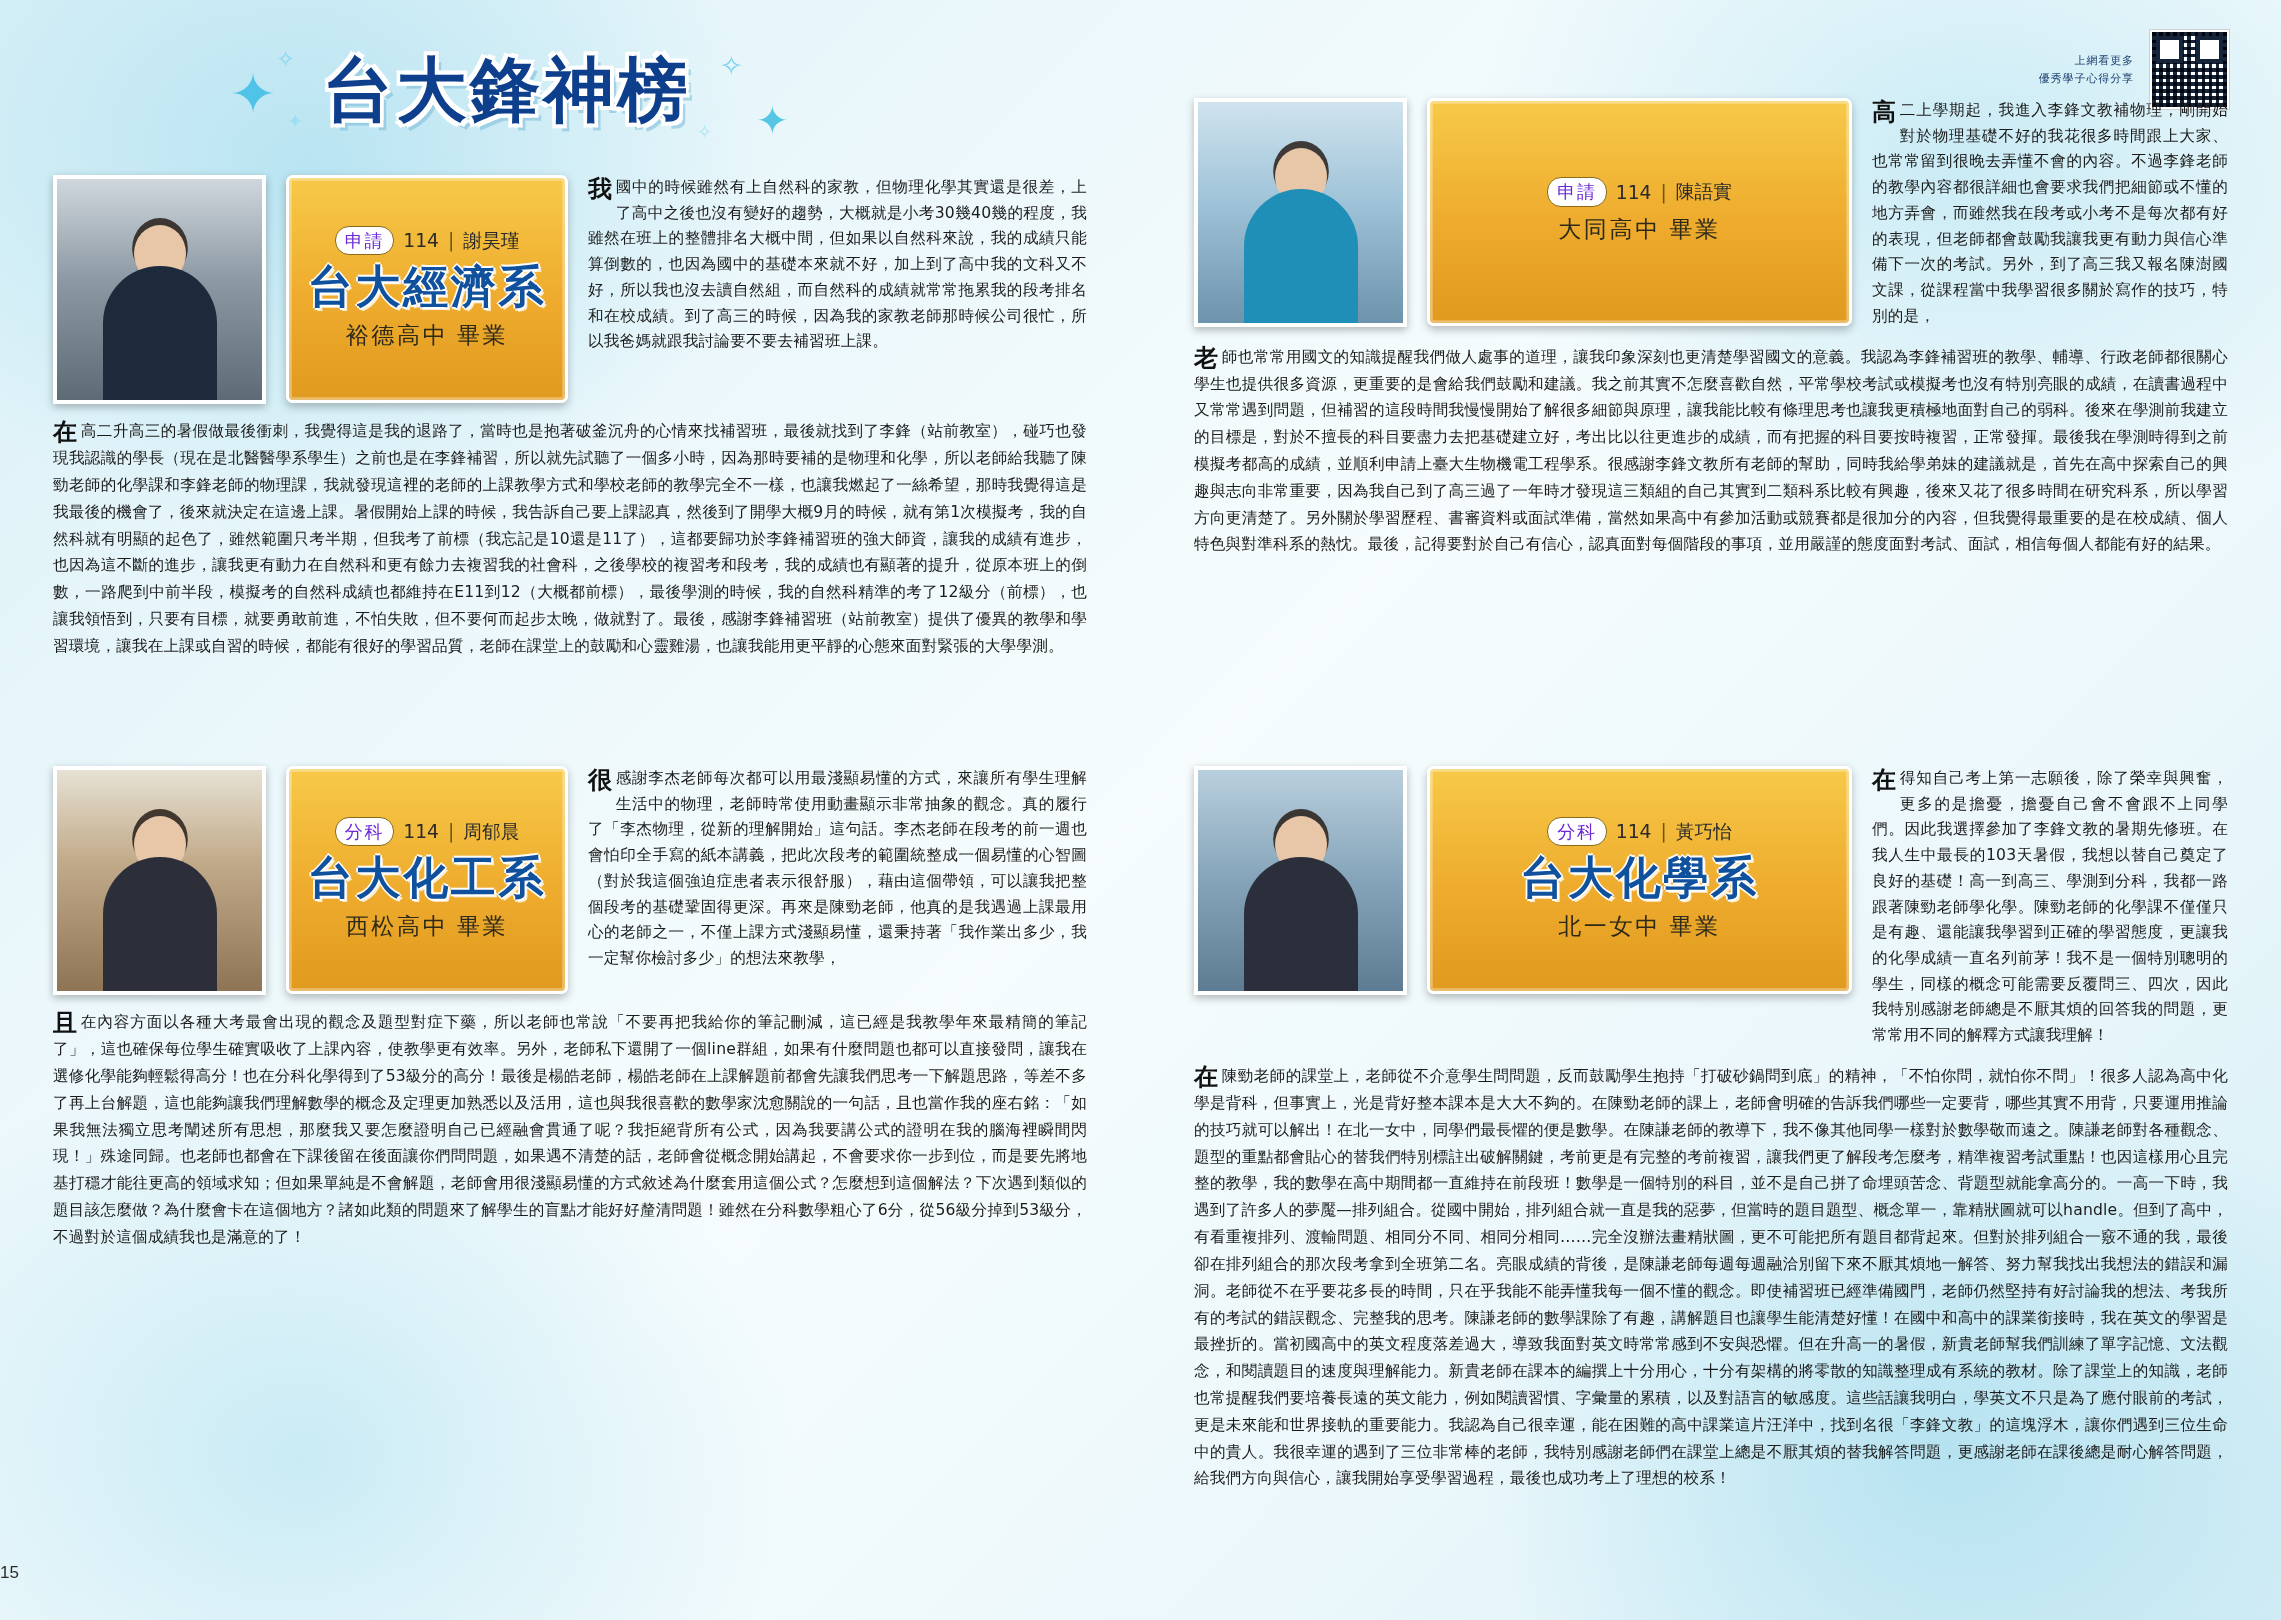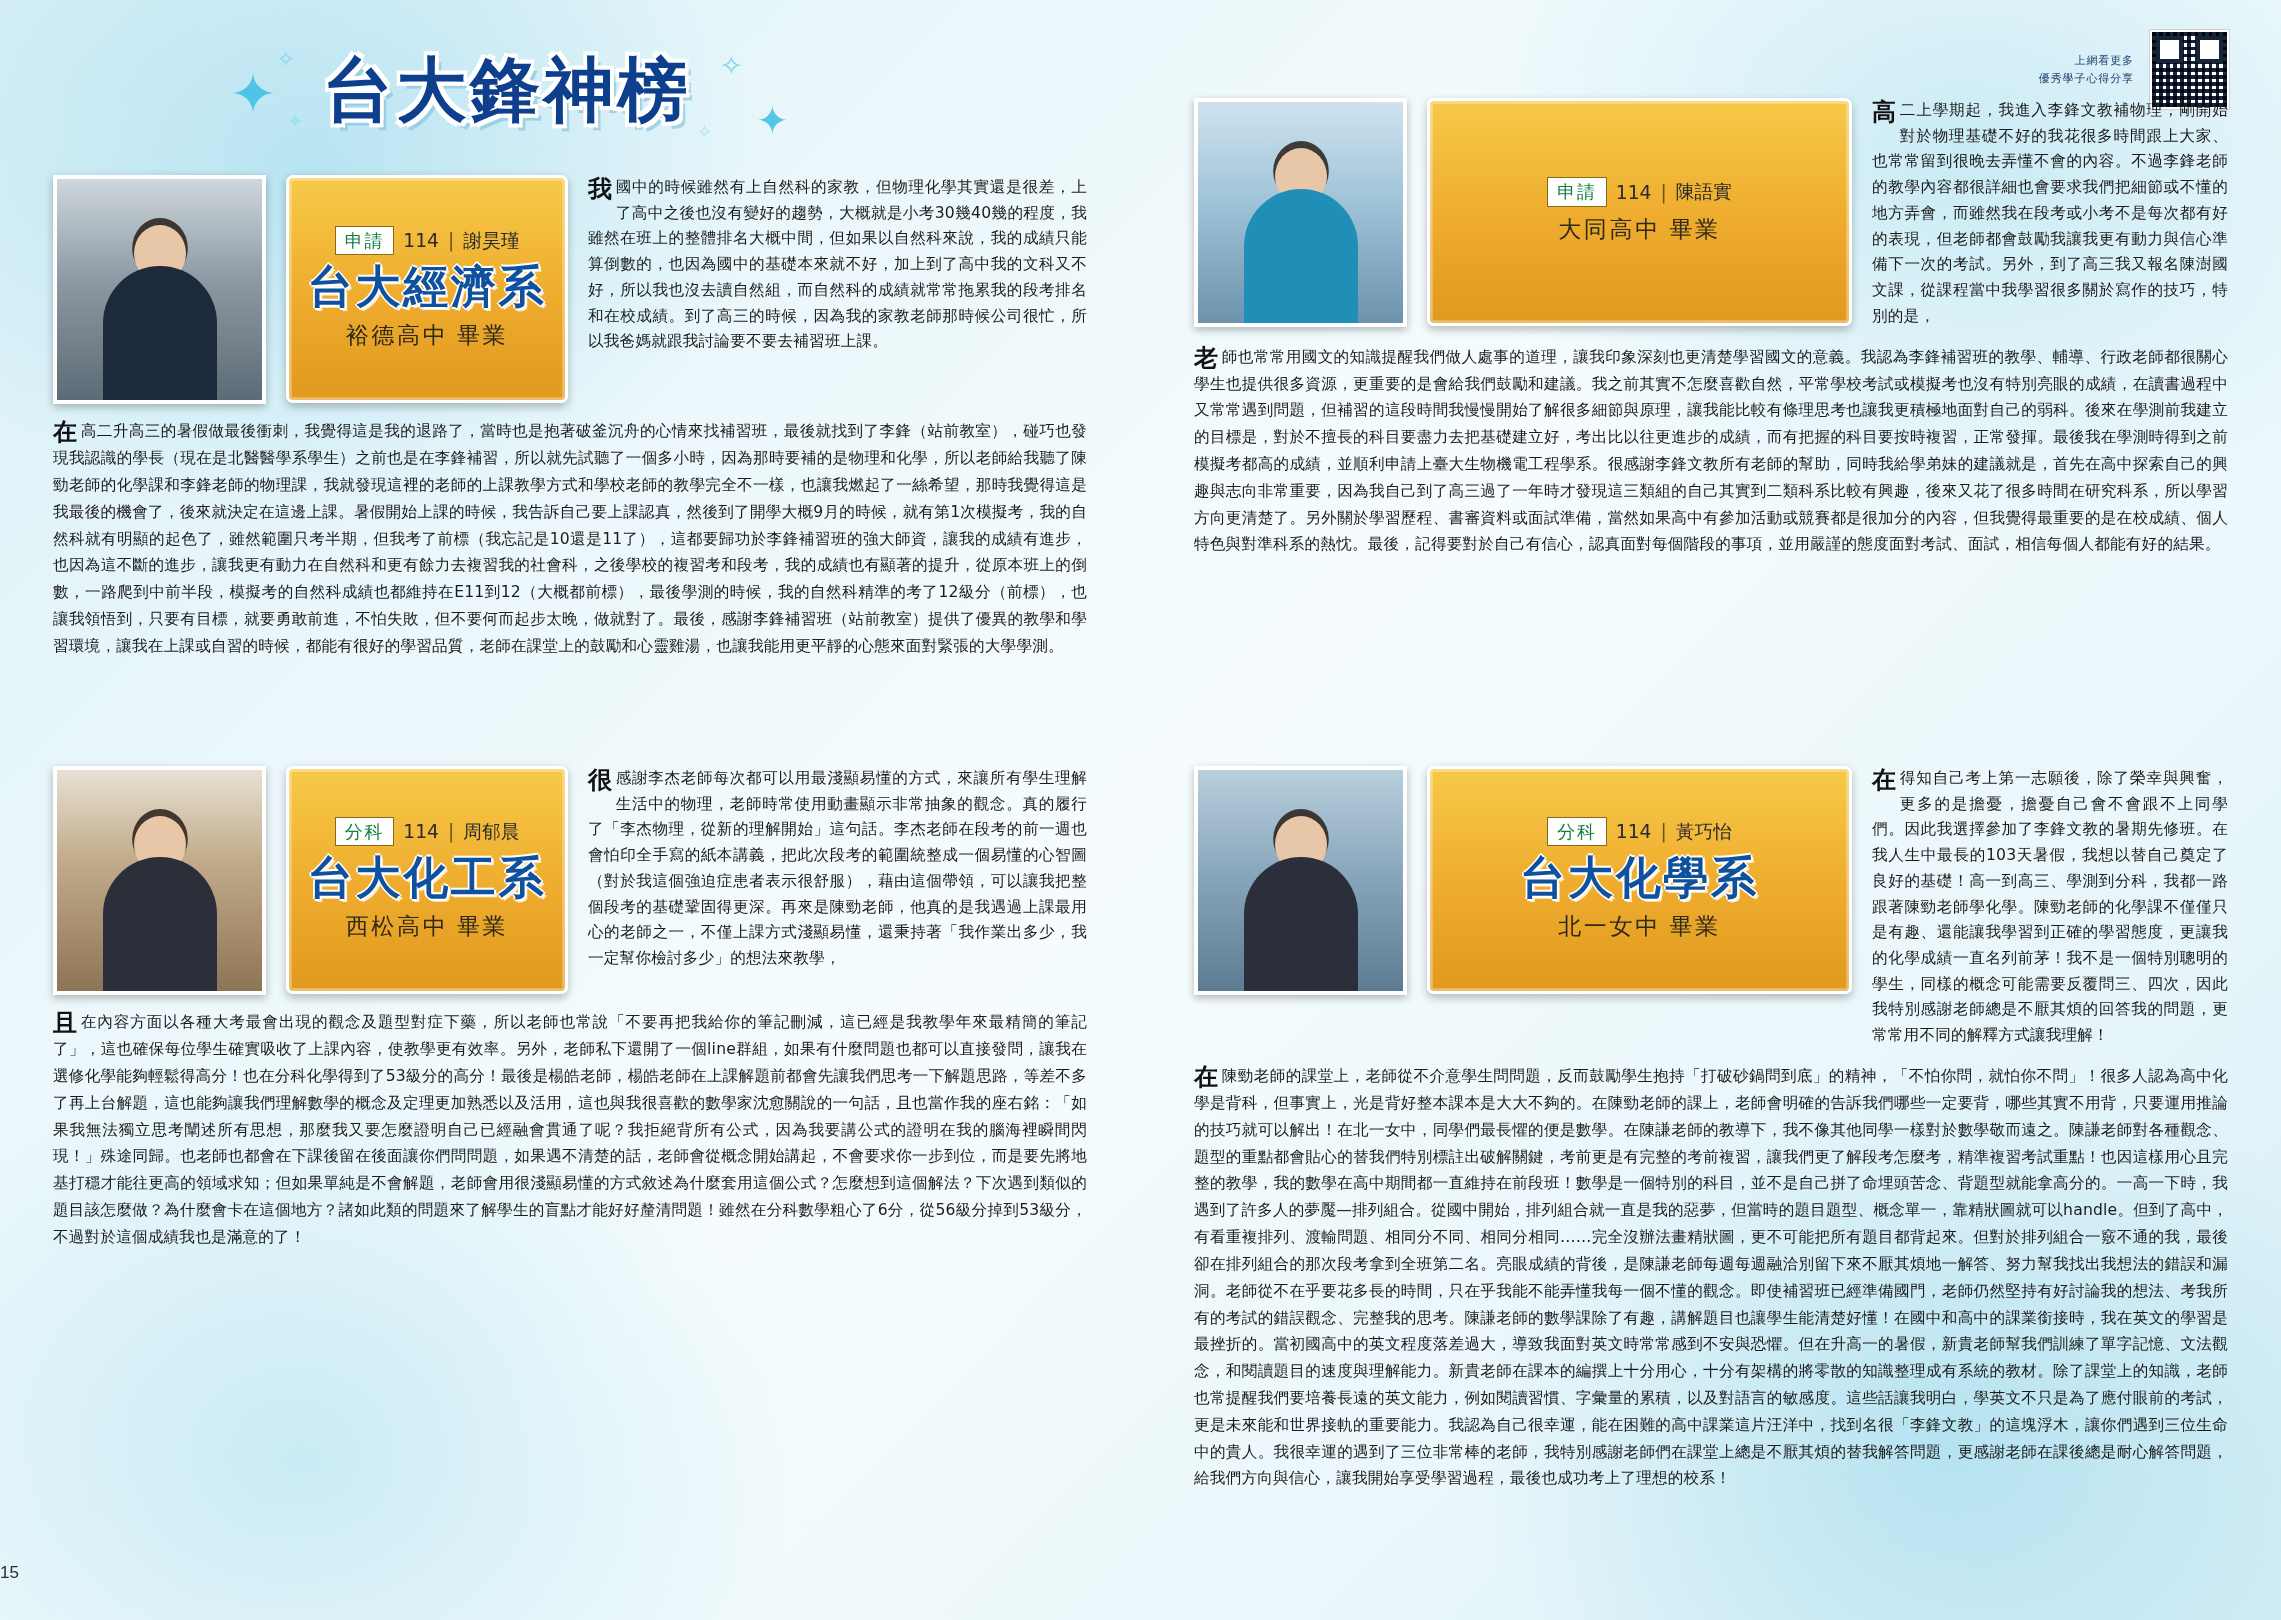--- a/index.html
+++ b/index.html
@@ -198,24 +198,24 @@
     align-items: center;
     justify-content: center;
     gap: 9px;
     font-family: "DejaVu Sans", sans-serif;
     font-size: 18.7px;
     color: #2a2a2a;
   }
   .tag-pill {
     background: #ffffff;
     border: 1.8px solid #8a6a18;
-    border-radius: 0;
+    border-radius: 14px;
     padding: 1.8px 9px;
     font-size: 18px;
-    color: #15803d;
+    color: #6d28d9;
     letter-spacing: 1.8px;
   }
   .sep { color: #6a5410; }
   .dept {
     font-family: "DejaVu Sans", sans-serif;
     font-weight: bold;
     font-size: 45px;
     letter-spacing: 2.7px;
     color: #10519e;
     text-shadow: 1.8px 0 0 #fff, -1.8px 0 0 #fff, 0 1.8px 0 #fff, 0 -1.8px 0 #fff, 2.7px 2.7px 0 rgba(255,255,255,0.8);

